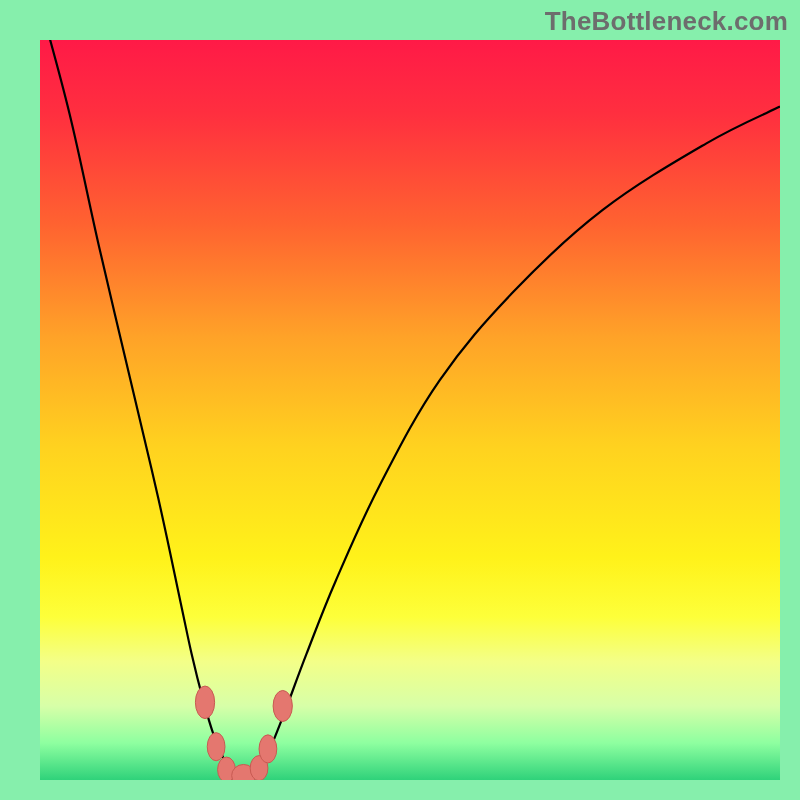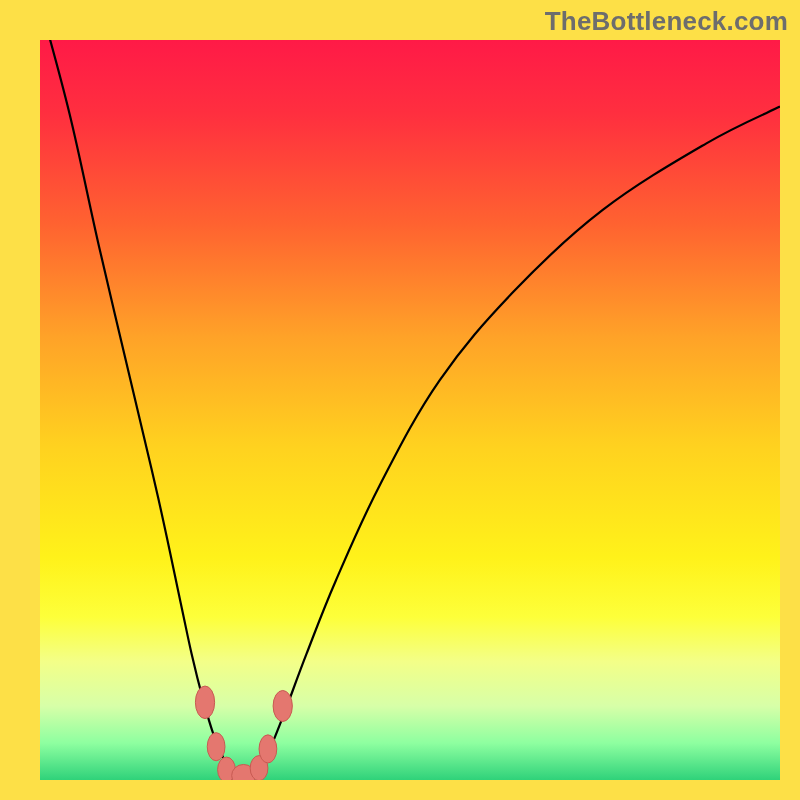--- a/index.html
+++ b/index.html
@@ -9,21 +9,21 @@
     height: 800px;
     overflow: hidden;
     background: #000;
   }
   .frame {
     position: absolute;
     left: 0;
     top: 0;
     width: 800px;
     height: 800px;
-    background: #fde047;
+    background: #86efac;
   }
   .plot {
     position: absolute;
     left: 40px;
     top: 40px;
     width: 740px;
     height: 740px;
   }
   .watermark {
     position: absolute;

